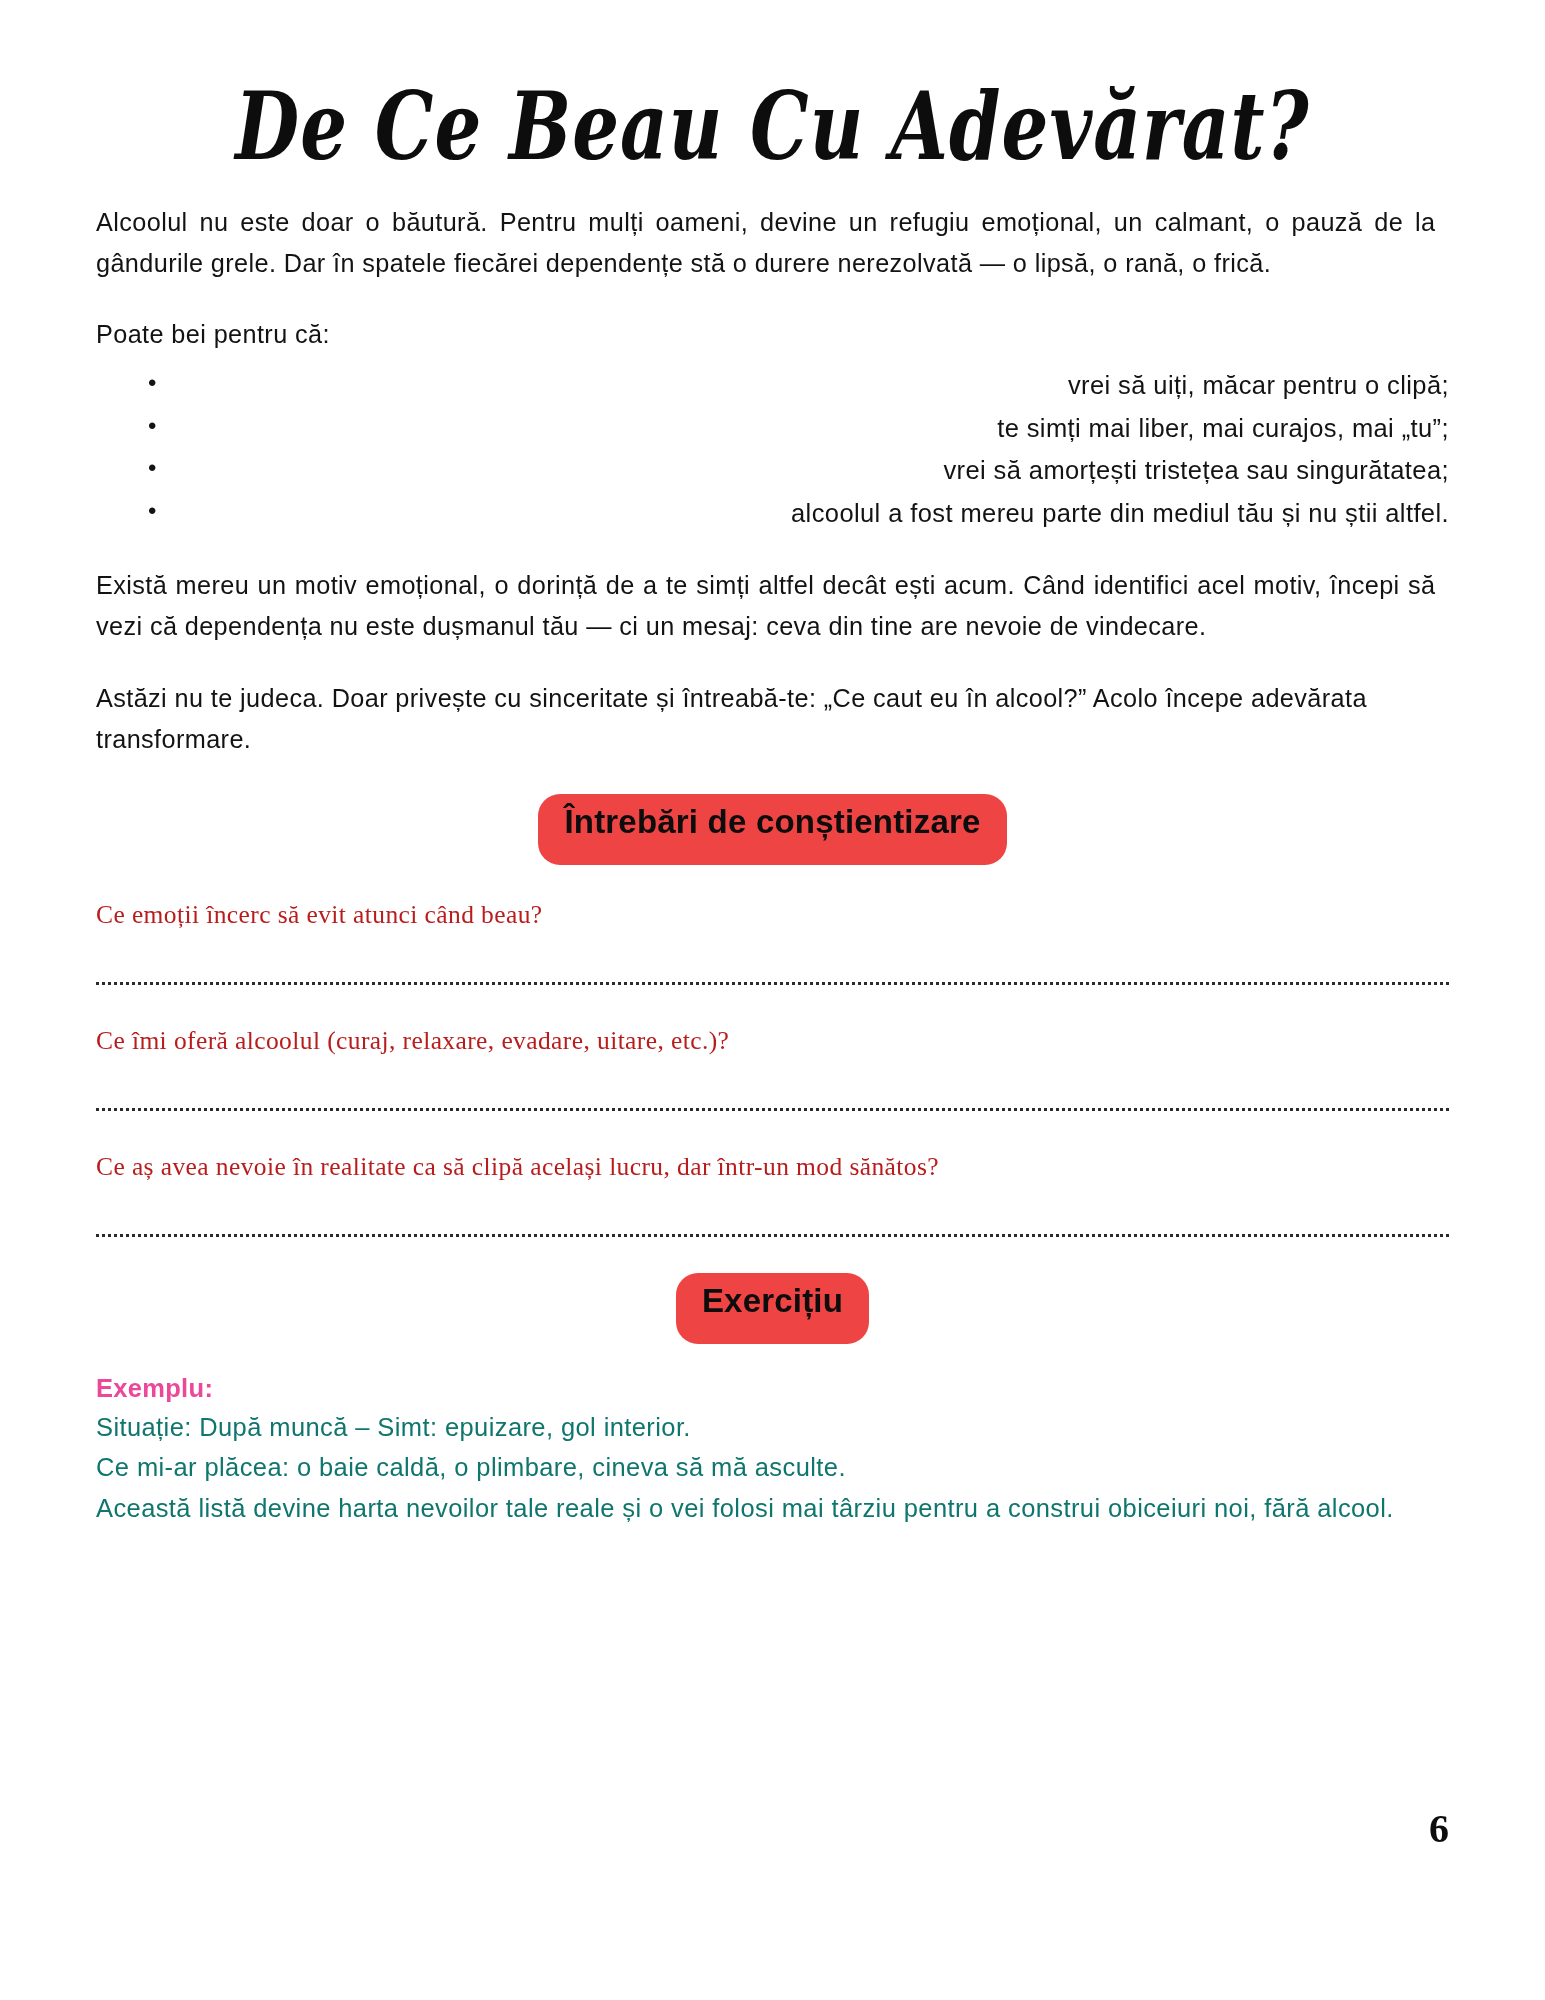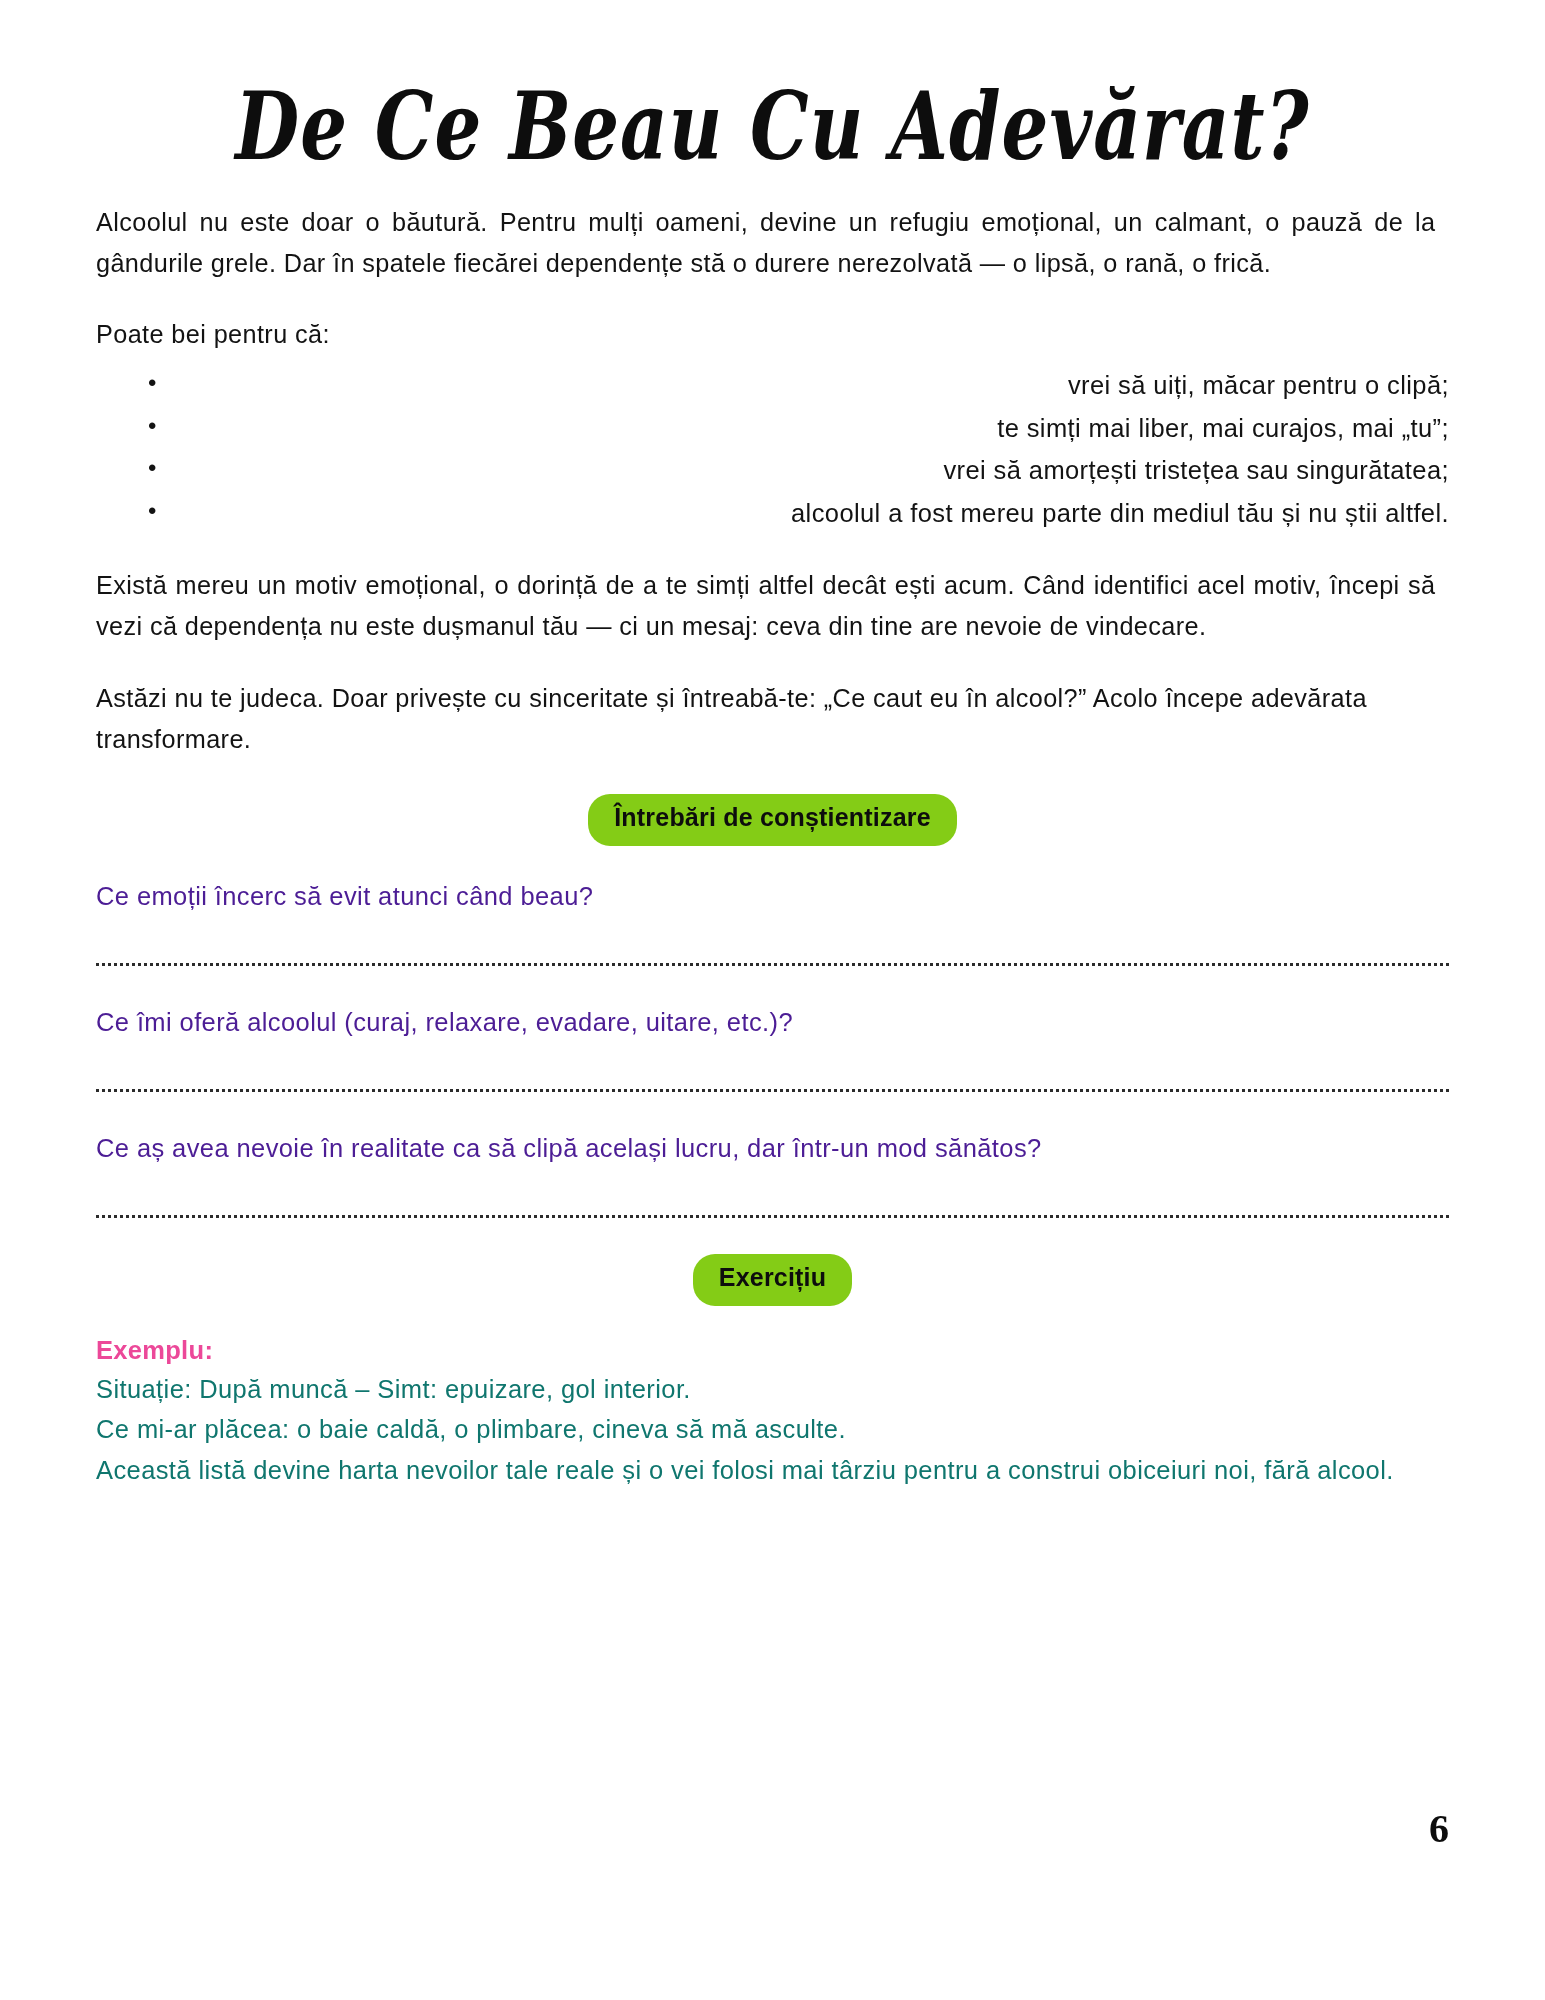--- a/index.html
+++ b/index.html
@@ -72,37 +72,38 @@
     color: #131313;
   }
 
   
   .badge-row {
     display: flex;
     justify-content: center;
     margin: 34px 0 30px 0;
   }
   .badge {
-    background: #84cc16;
+    background: #ef4444;
     border-radius: 22px;
-    padding: 9px 26px 14px 26px;
-    font-size: 25px;
+    padding: 9px 26px 24px 26px;
+    font-size: 33px;
     font-weight: 700;
     letter-spacing: 0.2px;
     color: #0d0d0d;
     white-space: nowrap;
   }
 
   
   .question {
     font-size: 25.5px;
     line-height: 1.6;
-    color: #4c1d95;
+    color: #b91c1c;
     letter-spacing: 0.4px;
     margin: 0 0 8px 0;
+    font-family: Liberation Serif, serif;
   }
   .dotline {
     border-bottom: 3px dotted #2b2b2b;
     height: 0;
     margin: 46px 0 36px 0;
   }
 
   
   .exercise-para {
     font-size: 25.5px;

